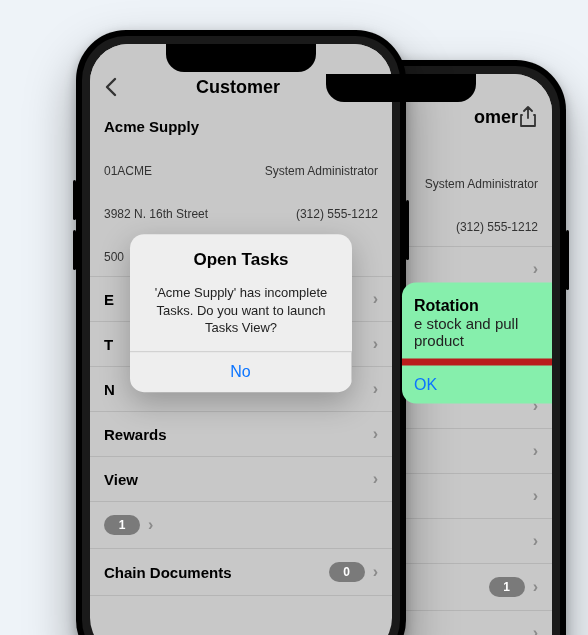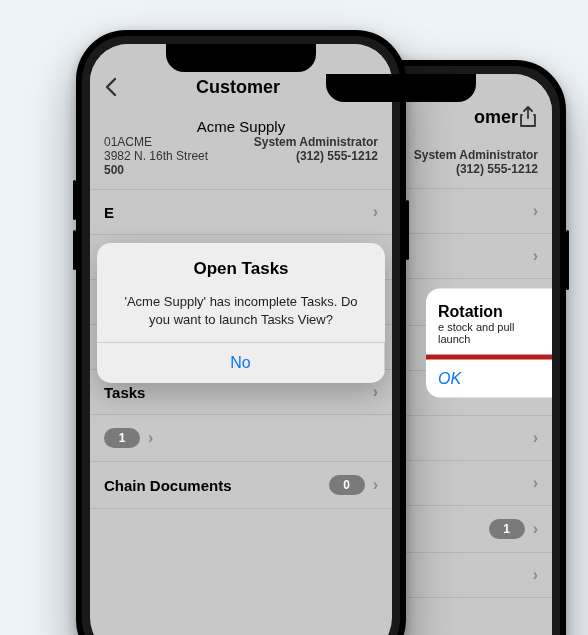--- a/index.html
+++ b/index.html
@@ -6,41 +6,41 @@
   .stage{position:relative;width:588px;height:635px;}
   .phone{position:absolute;width:330px;height:640px;border-radius:50px;background:#000;box-shadow:0 25px 50px rgba(0,0,0,.35),0 4px 12px rgba(0,0,0,.25);}
   .phone .bezel{position:absolute;inset:6px;border-radius:44px;background:#1a1a1a;}
   .phone .screen{position:absolute;inset:14px;border-radius:38px;overflow:hidden;background:#c8c8c8;}
   .notch{position:absolute;top:0;left:50%;transform:translateX(-50%);width:150px;height:28px;background:#000;border-bottom-left-radius:18px;border-bottom-right-radius:18px;z-index:100;}
   
   .nav{display:flex;align-items:center;justify-content:space-between;height:64px;padding:22px 14px 0 14px;box-sizing:border-box;background:#c8c8c8;}
   .nav .title{flex:1;text-align:center;font-weight:600;font-size:18px;color:#000;}
   .nav .back svg,.nav .share svg{display:block;}
   .cust{background:#c8c8c8;padding:10px 14px 12px 14px;font-size:12px;color:#333;border-bottom:1px solid #b5b5b5;}
-  .cust .name{font-weight:400;font-size:15px;color:#000;text-align:center;}
-  .cust .row{display:flex;justify-content:space-between;}
-  .cust .right{text-align:center;font-weight:bold;}
+  .cust .name{font-weight:700;font-size:15px;color:#000;}
+  .cust .row{display:flex;justify-content:space-between;margin-top:29px;}
+  .cust .right{text-align:center;}
   .list{background:#c8c8c8;}
   .item{display:flex;align-items:center;justify-content:space-between;padding:13px 14px;border-bottom:1px solid #b5b5b5;font-size:15px;color:#000;font-weight:600;}
   .item .chev{color:#8a8a8a;font-size:16px;padding-left:8px;}
   .badge{display:inline-flex;align-items:center;justify-content:center;min-width:22px;height:20px;border-radius:10px;background:#7a7a7a;color:#fff;font-size:12px;font-weight:700;padding:0 7px;margin-left:auto;}
   .right-group{display:flex;align-items:center;}
   
-  .alert{position:absolute;left:50%;top:44%;transform:translate(-50%,-50%);width:288px;background:#eee;border-radius:14px;box-shadow:0 10px 30px rgba(0,0,0,.25);overflow:hidden;font-size:14px;z-index:90;}
+  .alert{position:absolute;left:50%;top:44%;transform:translate(-50%,-50%);width:222px;background:#eee;border-radius:14px;box-shadow:0 10px 30px rgba(0,0,0,.25);overflow:hidden;font-size:14px;z-index:90;}
   .alert .body{padding:16px 16px 14px 16px;text-align:center;}
   .alert .atitle{font-weight:700;font-size:17px;margin-bottom:4px;}
   .alert .amsg{font-size:13px;color:#222;line-height:1.35;margin-top:14px;}
   .alert .btns{display:flex;border-top:1px solid #ccc;}
   .alert .btn{flex:1;padding:11px 0;text-align:center;color:#0b74ff;font-size:16px;font-weight:400;}
   .alert .btn:first-child{border-right:1px solid #ccc;}
-  .alert2{position:absolute;right:0;top:44%;transform:translateY(-50%);width:126px;background:#ffffff;border-radius:14px 0 0 14px;overflow:hidden;z-index:90;}
+  .alert2{position:absolute;right:0;top:44%;transform:translateY(-50%);width:150px;background:#86efac;border-radius:14px 0 0 14px;overflow:hidden;z-index:90;}
   .alert2 .body{padding:14px 12px 10px 12px;}
   .alert2 .atitle{font-weight:700;font-size:16px;}
-  .alert2 .amsg{font-size:11px;color:#222;}
-  .alert2 .okrow{border-top:5px solid #b91c1c;padding:10px 12px;color:#0b74ff;font-size:16px;font-weight:500;font-style:italic;}
+  .alert2 .amsg{font-size:15px;color:#222;}
+  .alert2 .okrow{border-top:7px solid #b91c1c;padding:10px 12px;color:#0b74ff;font-size:16px;font-weight:500;}
   
   #phone-back{top:60px;left:236px;}
   #phone-front{top:30px;left:76px;z-index:10;}
   
   .sidebtn{position:absolute;background:#000;border-radius:2px;}
   .vup{left:-3px;top:150px;width:3px;height:40px;}
   .vdn{left:-3px;top:200px;width:3px;height:40px;}
   .pwr{right:-3px;top:170px;width:3px;height:60px;}
 </style>
 </head>
@@ -132,21 +132,21 @@
         <div class="item">
             <span style="opacity:0">.</span>
             <div class="right-group">
               <span class="chev">›</span>
             </div>
           </div>
       </div>
       <div class="alert2">
         <div class="body">
           <div class="atitle">Rotation</div>
-          <div class="amsg"><span>e stock and pull</span><br><span>launch</span></div>
+          <div class="amsg"><span>e stock and pull</span><br><span>product</span></div>
         </div>
         <div class="okrow">OK</div>
       </div>
     </div>
   </div>
 
   <div class="phone" id="phone-front">
     <div class="sidebtn vup"></div>
       <div class="sidebtn vdn"></div>
       <div class="sidebtn pwr"></div>
@@ -202,21 +202,21 @@
               <span class="chev">›</span>
             </div>
           </div>
         <div class="item">
             <span>Rewards</span>
             <div class="right-group">
               <span class="chev">›</span>
             </div>
           </div>
         <div class="item">
-            <span>Tasks</span>
+            <span>View</span>
             <div class="right-group">
               <span class="chev">›</span>
             </div>
           </div>
         <div class="item">
             <div class="right-group">
               <span class="badge">1</span>
               <span class="chev">›</span>
             </div>
           </div>

